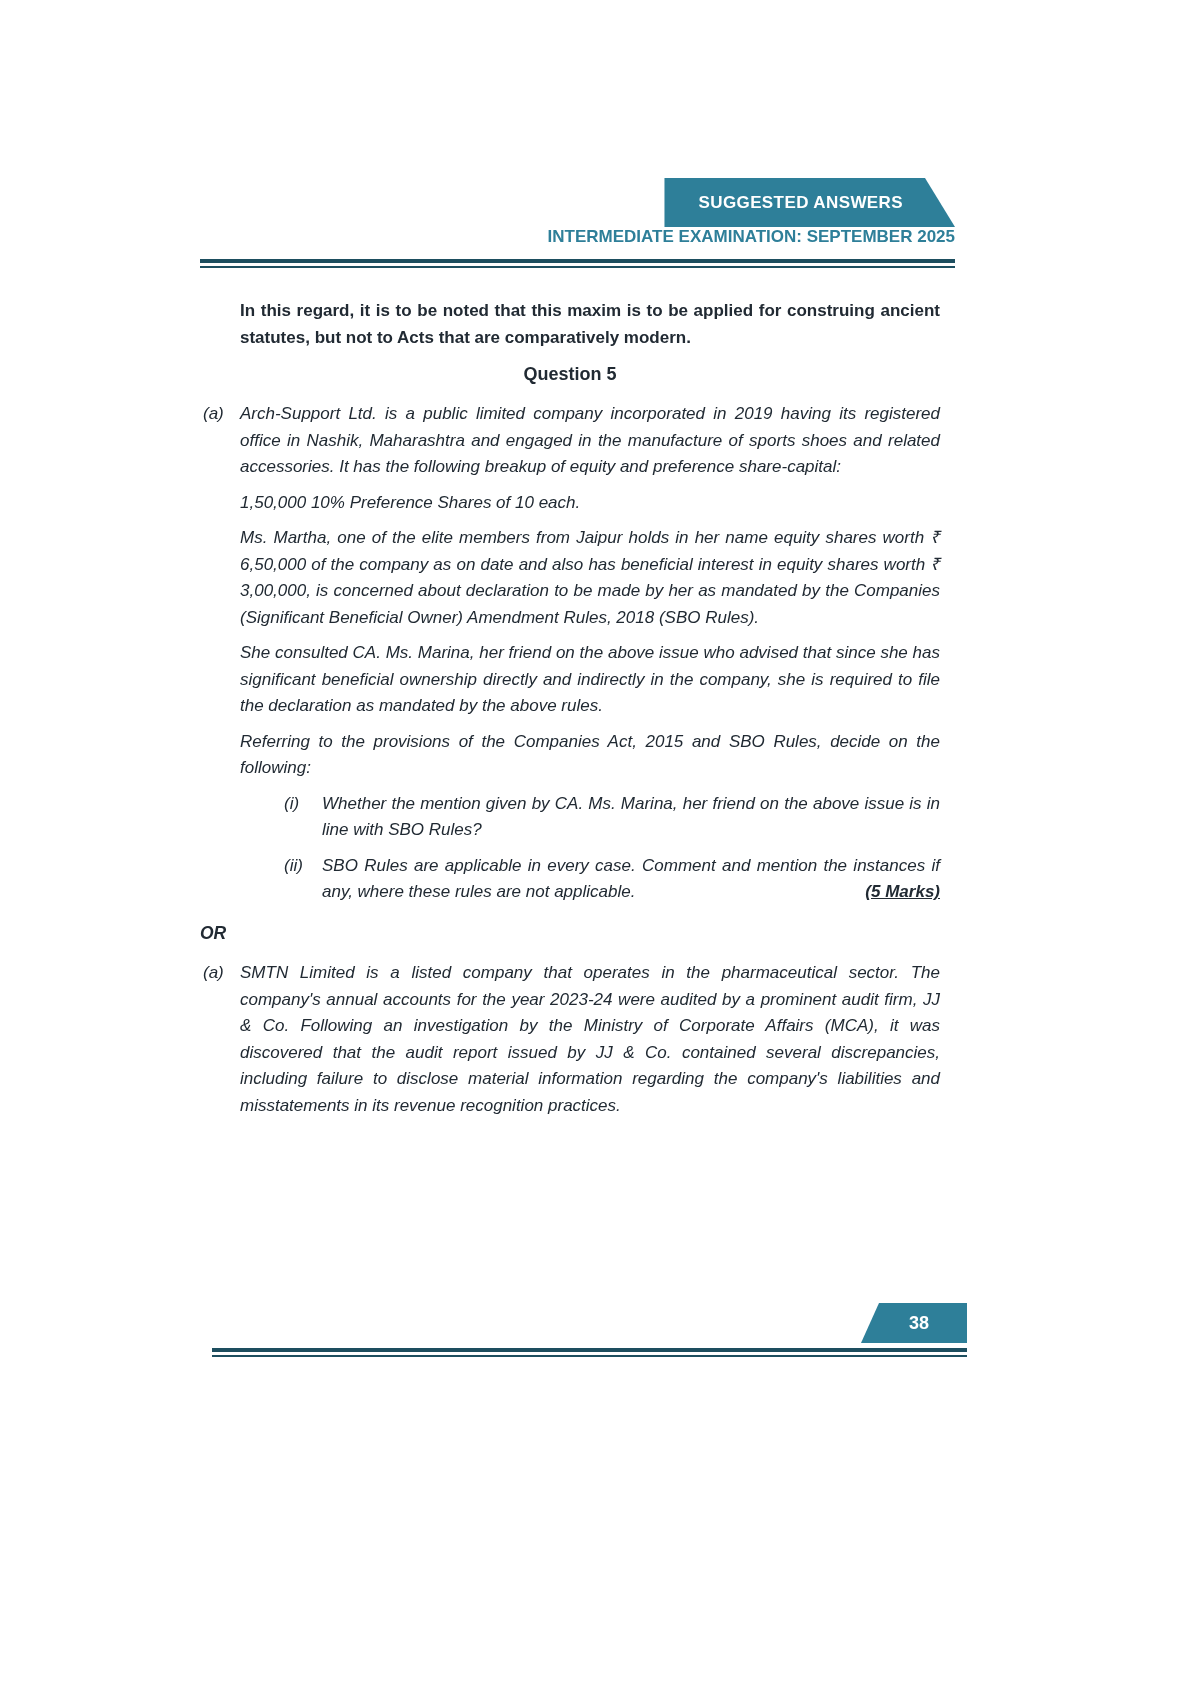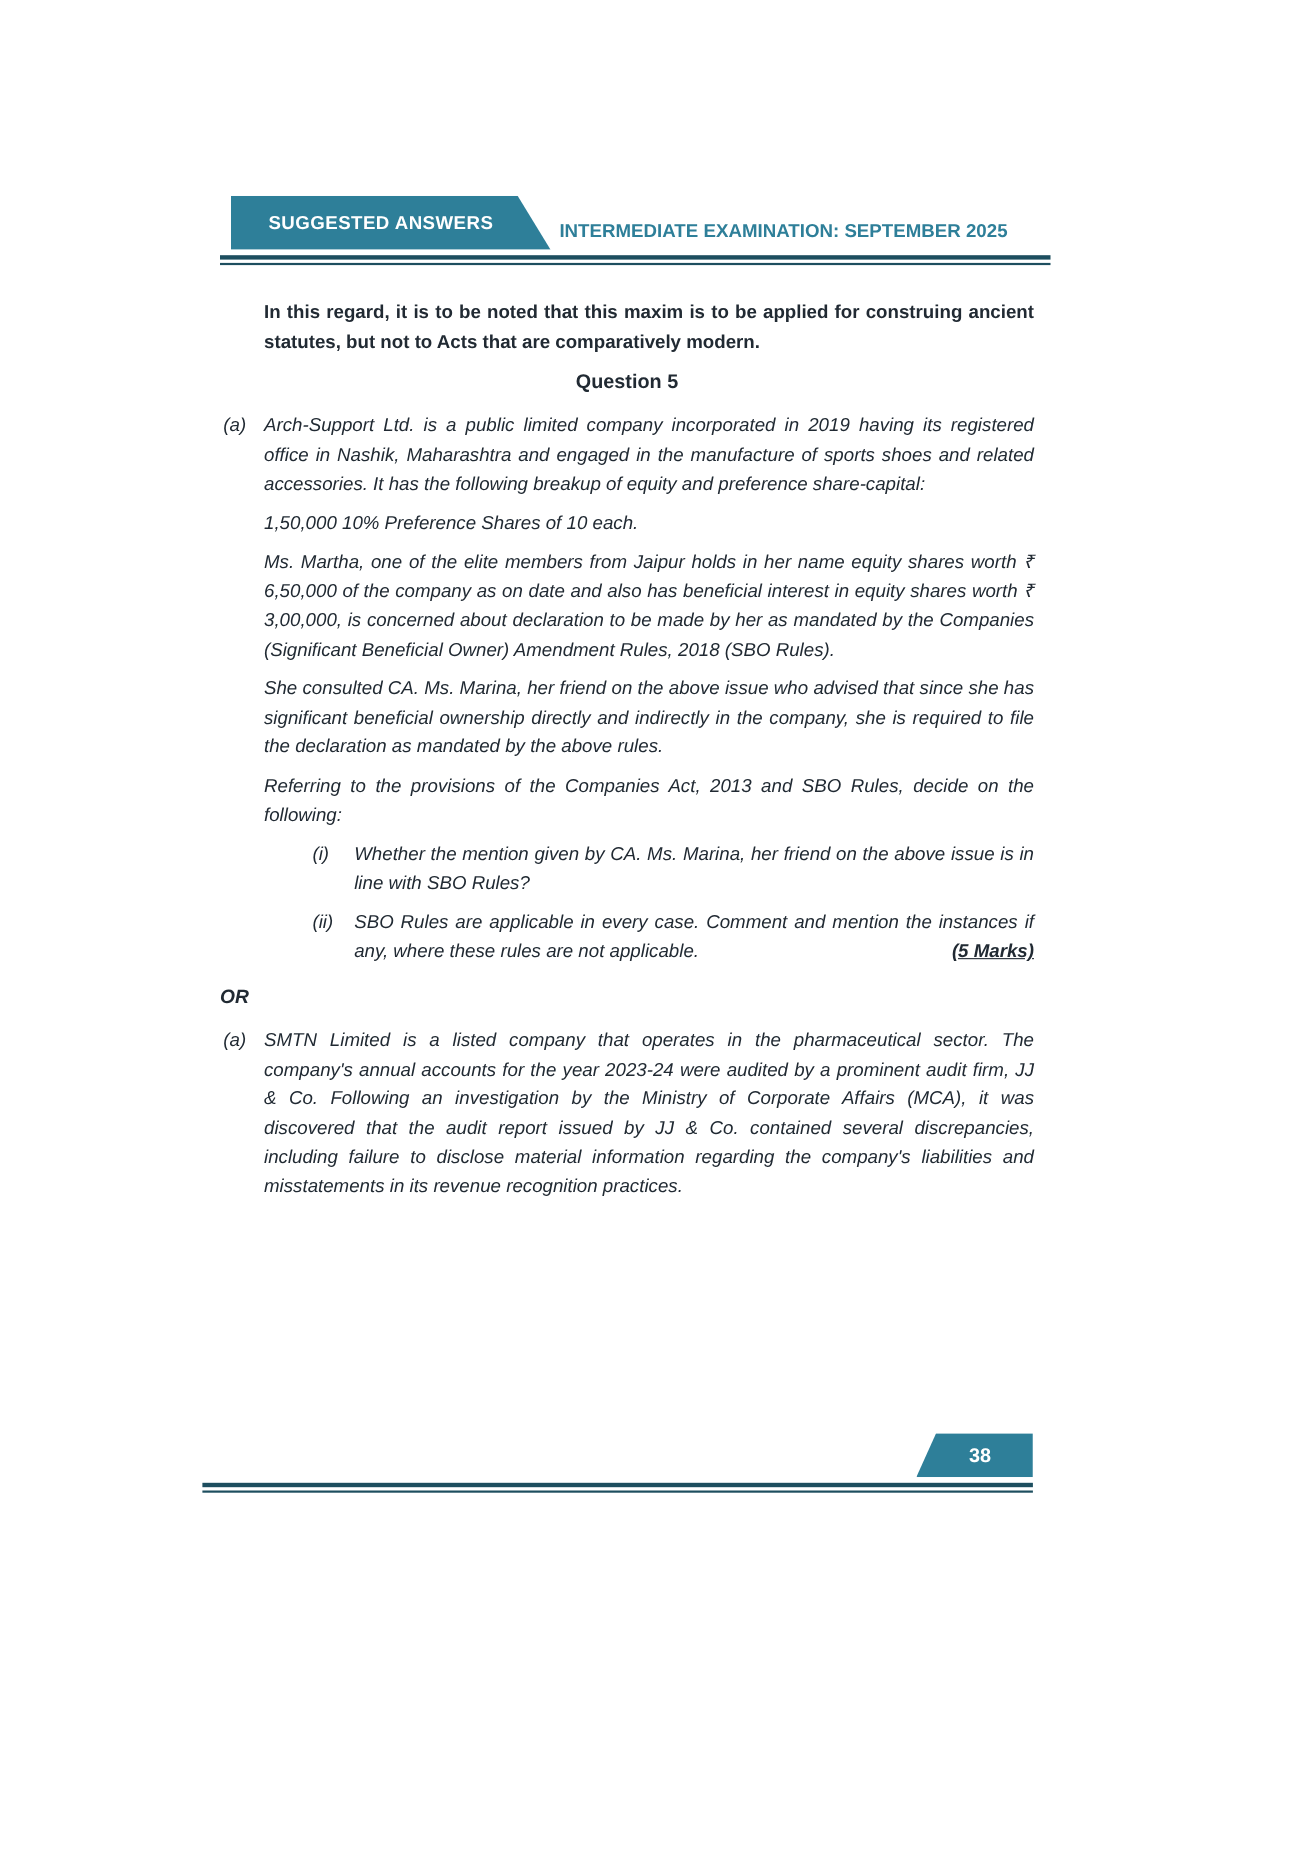--- a/index.html
+++ b/index.html
@@ -9,21 +9,21 @@
     width: 1191px; height: 1684px;
     font-family: "Liberation Sans", sans-serif;
     color: #212a33;
     position: relative;
     overflow: hidden;
   }
   .page { position: relative; width: 1191px; height: 1684px; }
   .content-col { position: absolute; left: 200px; top: 0; width: 755px; }
 
   
-  .header-row { display: flex; align-items: flex-end; margin-top: 178px; }
+  .header-row { display: flex; align-items: flex-end; margin-top: 178px; flex-direction: column; }
   .badge {
     background: #2e7f99;
     color: #ffffff;
     font-weight: bold;
     font-size: 17px;
     letter-spacing: 0.4px;
     padding: 15px 52px 14px 34px;
     margin-left: 10px;
     clip-path: polygon(0 0, calc(100% - 30px) 0, 100% 100%, 0 100%);
     white-space: nowrap;
@@ -63,21 +63,21 @@
   .marks { float: right; font-weight: bold; padding-left: 14px; text-decoration: underline; }
   .or-separator {
     text-align: left;
     font-weight: bold;
     font-style: italic;
     font-size: 17.5px;
     margin: 5px 0 13px 0;
   }
 
   
-  footer { position: absolute; left: 184px; top: 1303px; width: 755px; }
+  footer { position: absolute; left: 212px; top: 1303px; width: 755px; }
   .page-badge {
     margin-left: auto;
     width: 106px;
     background: #2e7f99;
     color: #ffffff;
     font-weight: bold;
     font-size: 18px;
     text-align: center;
     padding: 10px 0 9px 10px;
     clip-path: polygon(18px 0, 100% 0, 100% 100%, 0 100%);
@@ -105,21 +105,21 @@
 
       <h2 class="question-heading">Question 5</h2>
 
       <div class="item">
         <span class="item-label">(a)</span>
         <div class="item-body">
           <p>Arch-Support Ltd. is a public limited company incorporated in 2019 having its registered office in Nashik, Maharashtra and engaged in the manufacture of sports shoes and related accessories. It has the following breakup of equity and preference share-capital:</p>
           <p>1,50,000 10% Preference Shares of 10 each.</p>
           <p>Ms. Martha, one of the elite members from Jaipur holds in her name equity shares worth ₹ 6,50,000 of the company as on date and also has beneficial interest in equity shares worth ₹ 3,00,000, is concerned about declaration to be made by her as mandated by the Companies (Significant Beneficial Owner) Amendment Rules, 2018 (SBO Rules).</p>
           <p>She consulted CA. Ms. Marina, her friend on the above issue who advised that since she has significant beneficial ownership directly and indirectly in the company, she is required to file the declaration as mandated by the above rules.</p>
-          <p>Referring to the provisions of the Companies Act, 2013 and SBO Rules, decide on the following:</p>
+          <p>Referring to the provisions of the Companies Act, 2015 and SBO Rules, decide on the following:</p>
 
           <div class="subitem">
             <span class="sub-label">(i)</span>
             <p class="sub-body">Whether the mention given by CA. Ms. Marina, her friend on the above issue is in line with SBO Rules?</p>
           </div>
 
           <div class="subitem">
             <span class="sub-label">(ii)</span>
             <p class="sub-body">
               <span>SBO Rules are applicable in every case. Comment and mention the instances if any, where these rules are not applicable.</span>

